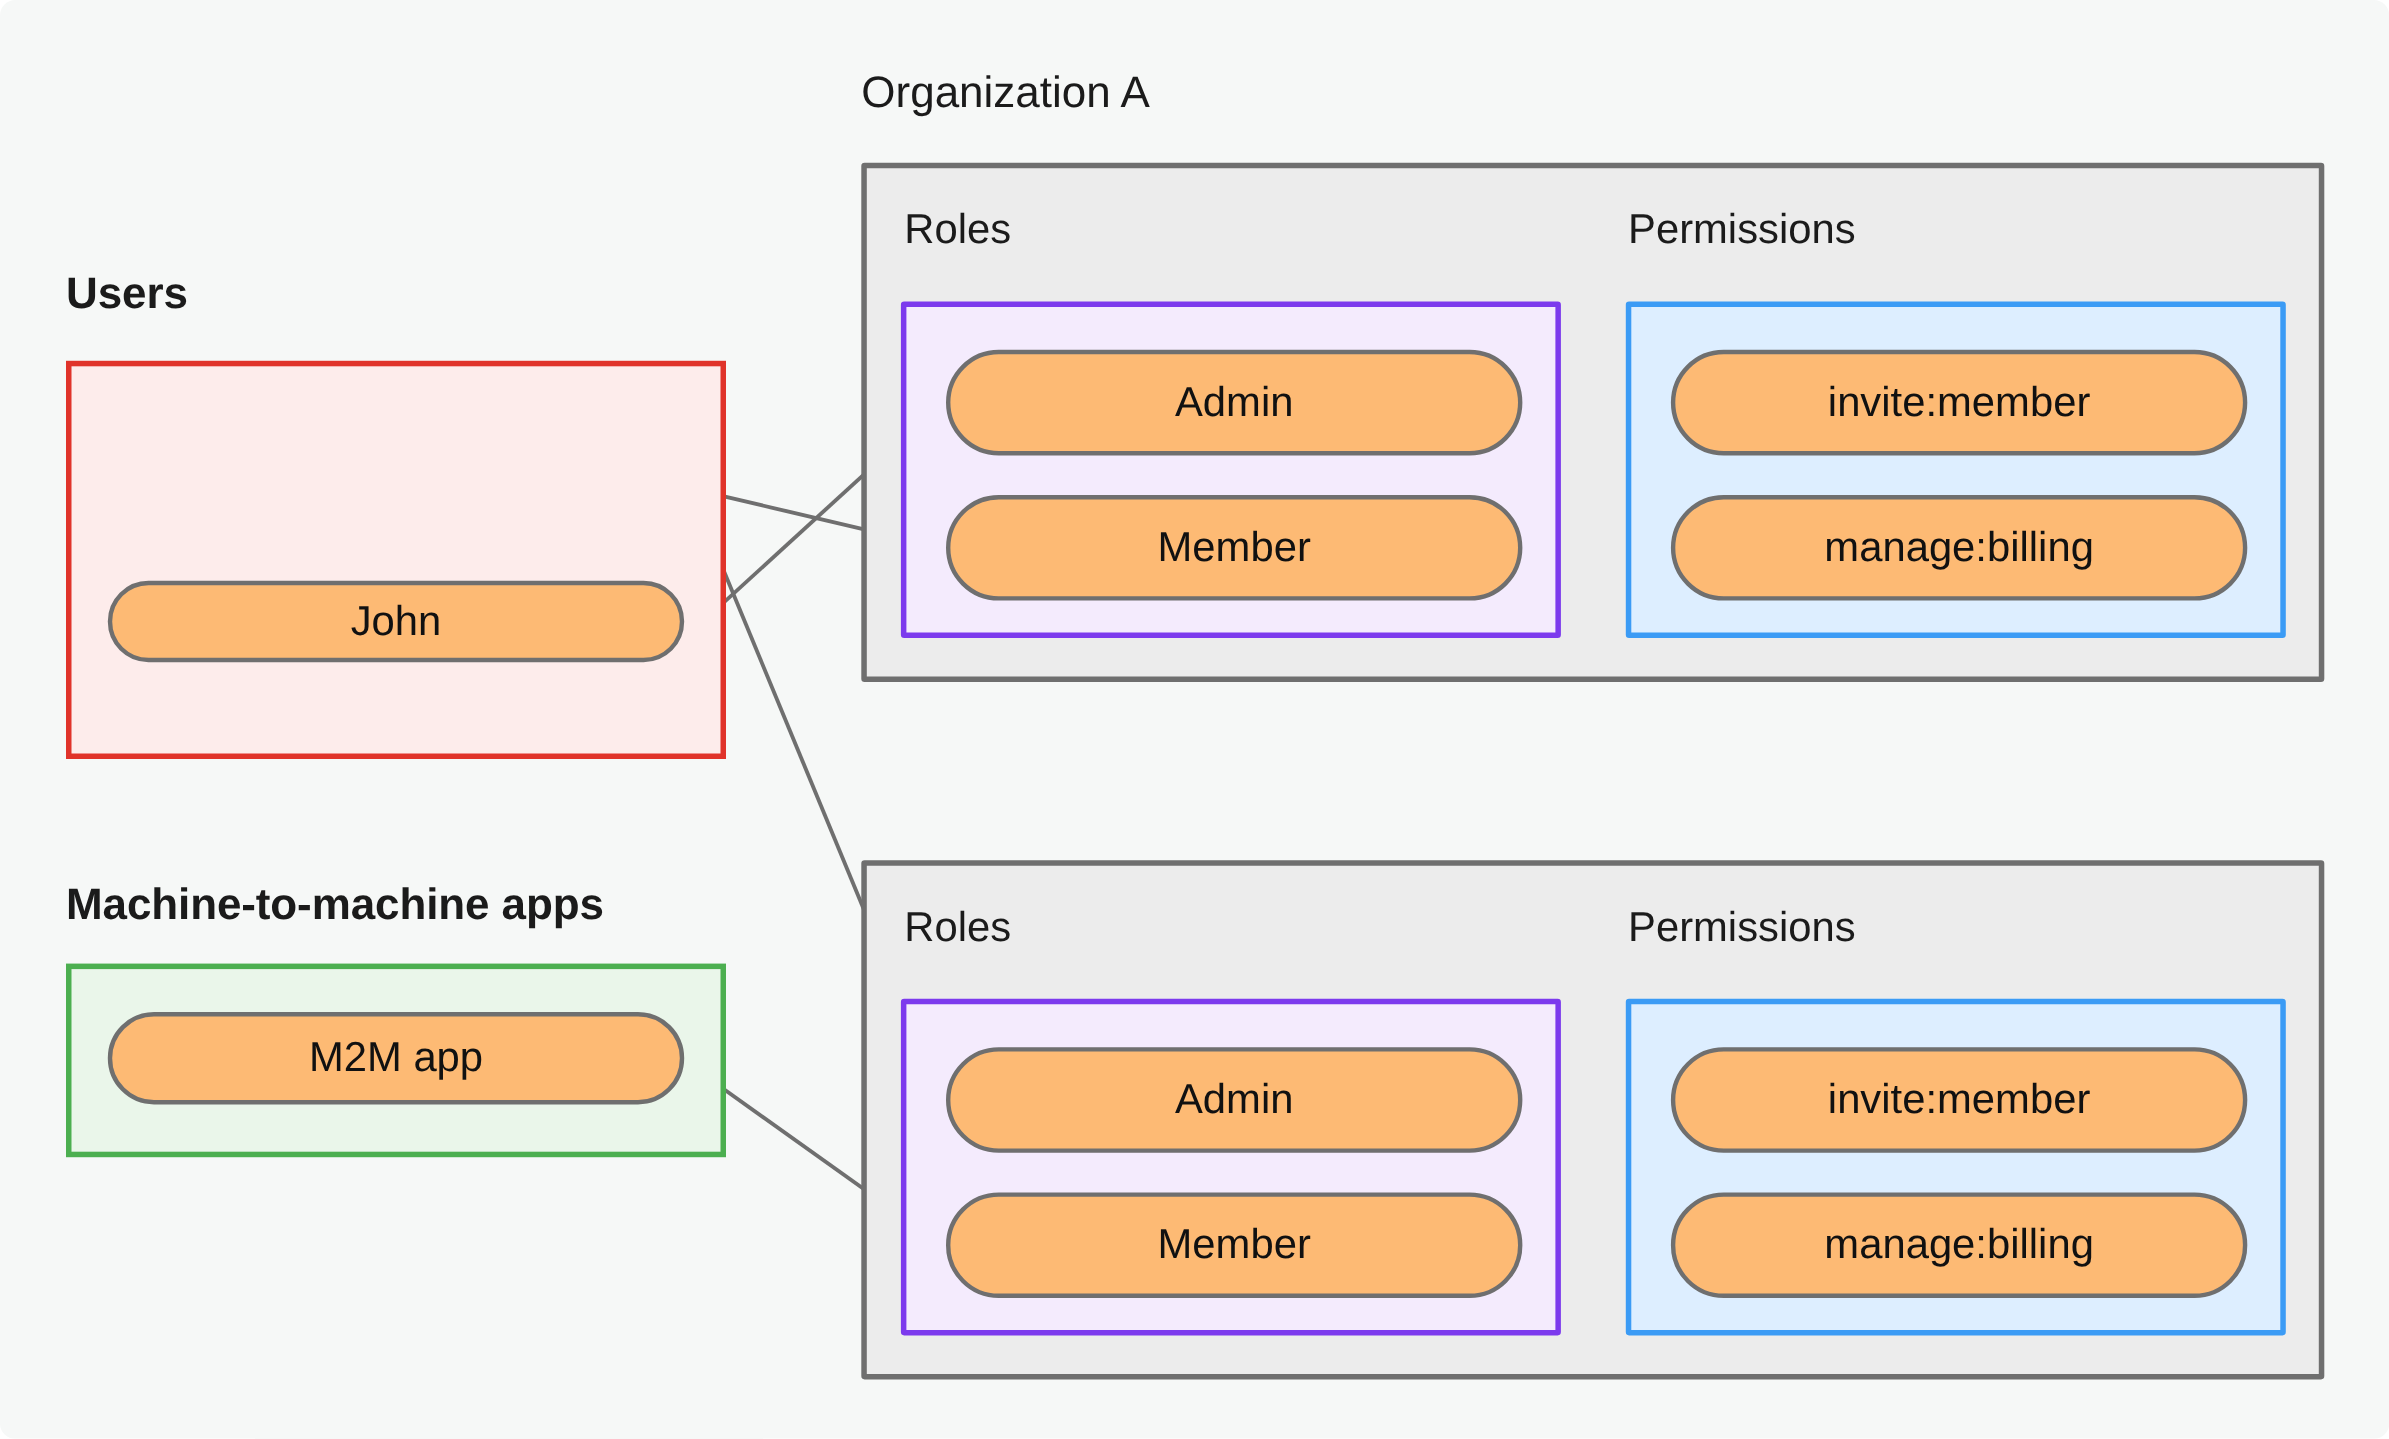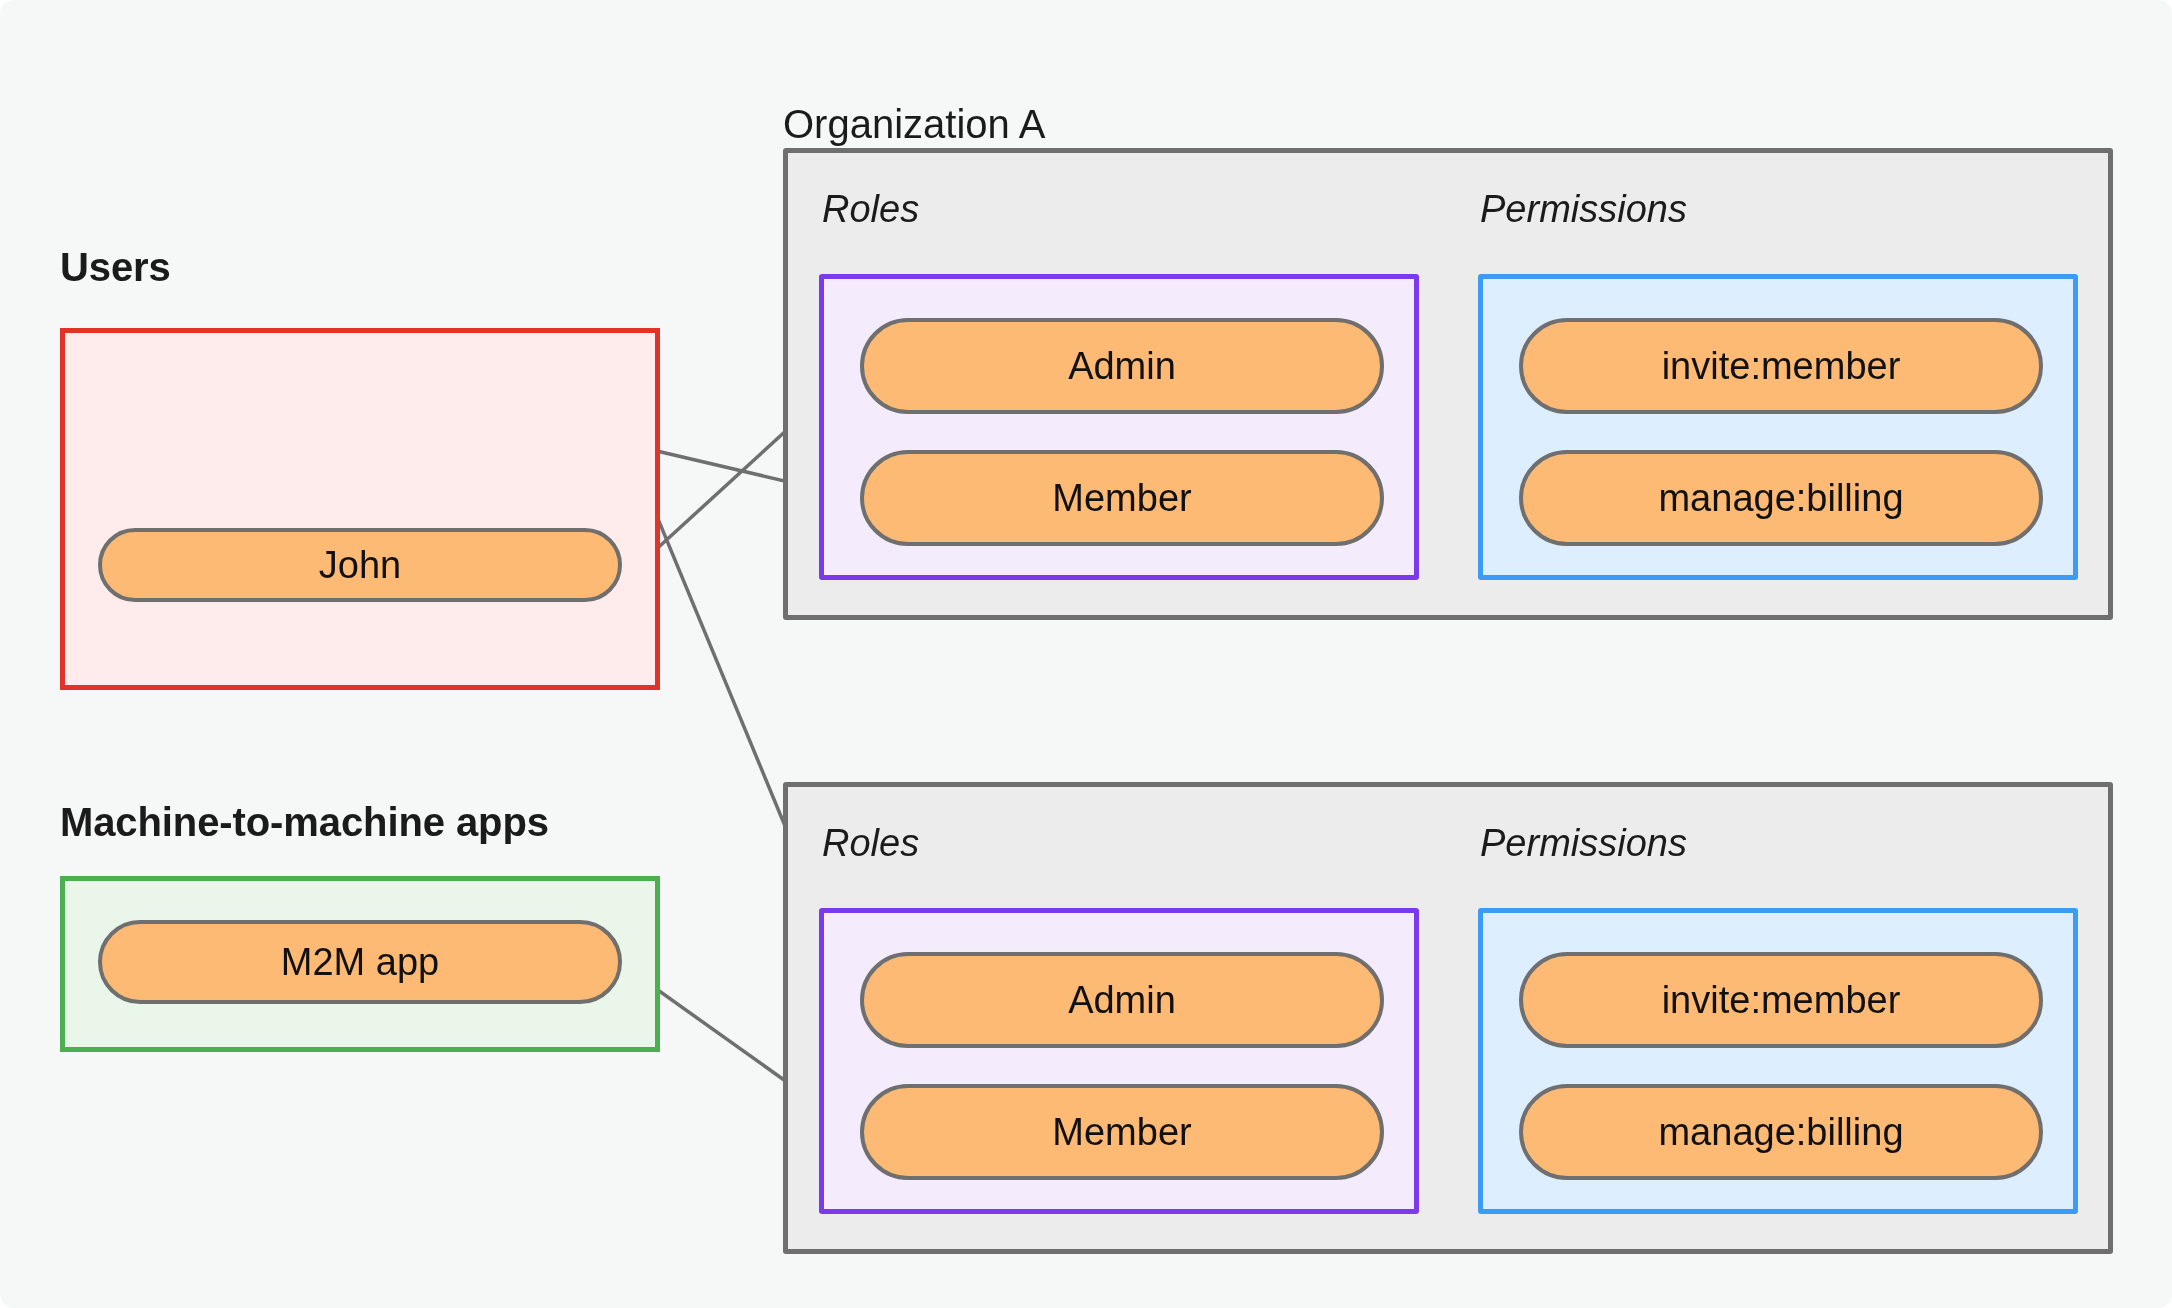--- a/index.html
+++ b/index.html
@@ -39,21 +39,20 @@
     color: #1b1b1b;
     white-space: nowrap;
   }
   
   .section-head {
     position: absolute;
     font-size: 38px;
     font-weight: 400;
     color: #1b1b1b;
     white-space: nowrap;
-    font-style: italic;
   }
   
   .box {
     position: absolute;
     box-sizing: border-box;
   }
   .box-users      { border: 5px solid #e0332a; background: #fdeceb; }
   .box-m2m        { border: 5px solid #4caf50; background: #eaf6ea; }
   .box-org        { border: 5px solid #6f6f6f; background: #ececec; border-radius: 3px; }
   .box-roles      { border: 5px solid #7c3aed; background: #f4ebfd; border-radius: 3px; }
@@ -120,21 +119,21 @@
   <div class="pill" style="left:98px; top:528px; width:524px; height:74px;">
     <span>John</span>
   </div>
 
   <div class="caption" style="left:60px; top:800px;">Machine-to-machine apps</div>
   <div class="box box-m2m" style="left:60px; top:876px; width:600px; height:176px;"></div>
   <div class="pill" style="left:98px; top:920px; width:524px; height:84px;">
     <span>M2M app</span>
   </div>
 
-  <div class="org-caption" style="left:783px; top:62px;margin-top:40px;">Organization A</div>
+  <div class="org-caption" style="left:783px; top:62px;">Organization A</div>
   <div class="box box-org" style="left:783px; top:148px; width:1330px; height:472px;"></div>
 
   <div class="section-head" style="left:822px; top:188px;">Roles</div>
   <div class="box box-roles" style="left:819px; top:274px; width:600px; height:306px;"></div>
   <div class="pill" style="left:860px; top:318px; width:524px; height:96px;">
     <span>Admin</span>
   </div>
   <div class="pill" style="left:860px; top:450px; width:524px; height:96px;">
     <span>Member</span>
   </div>

